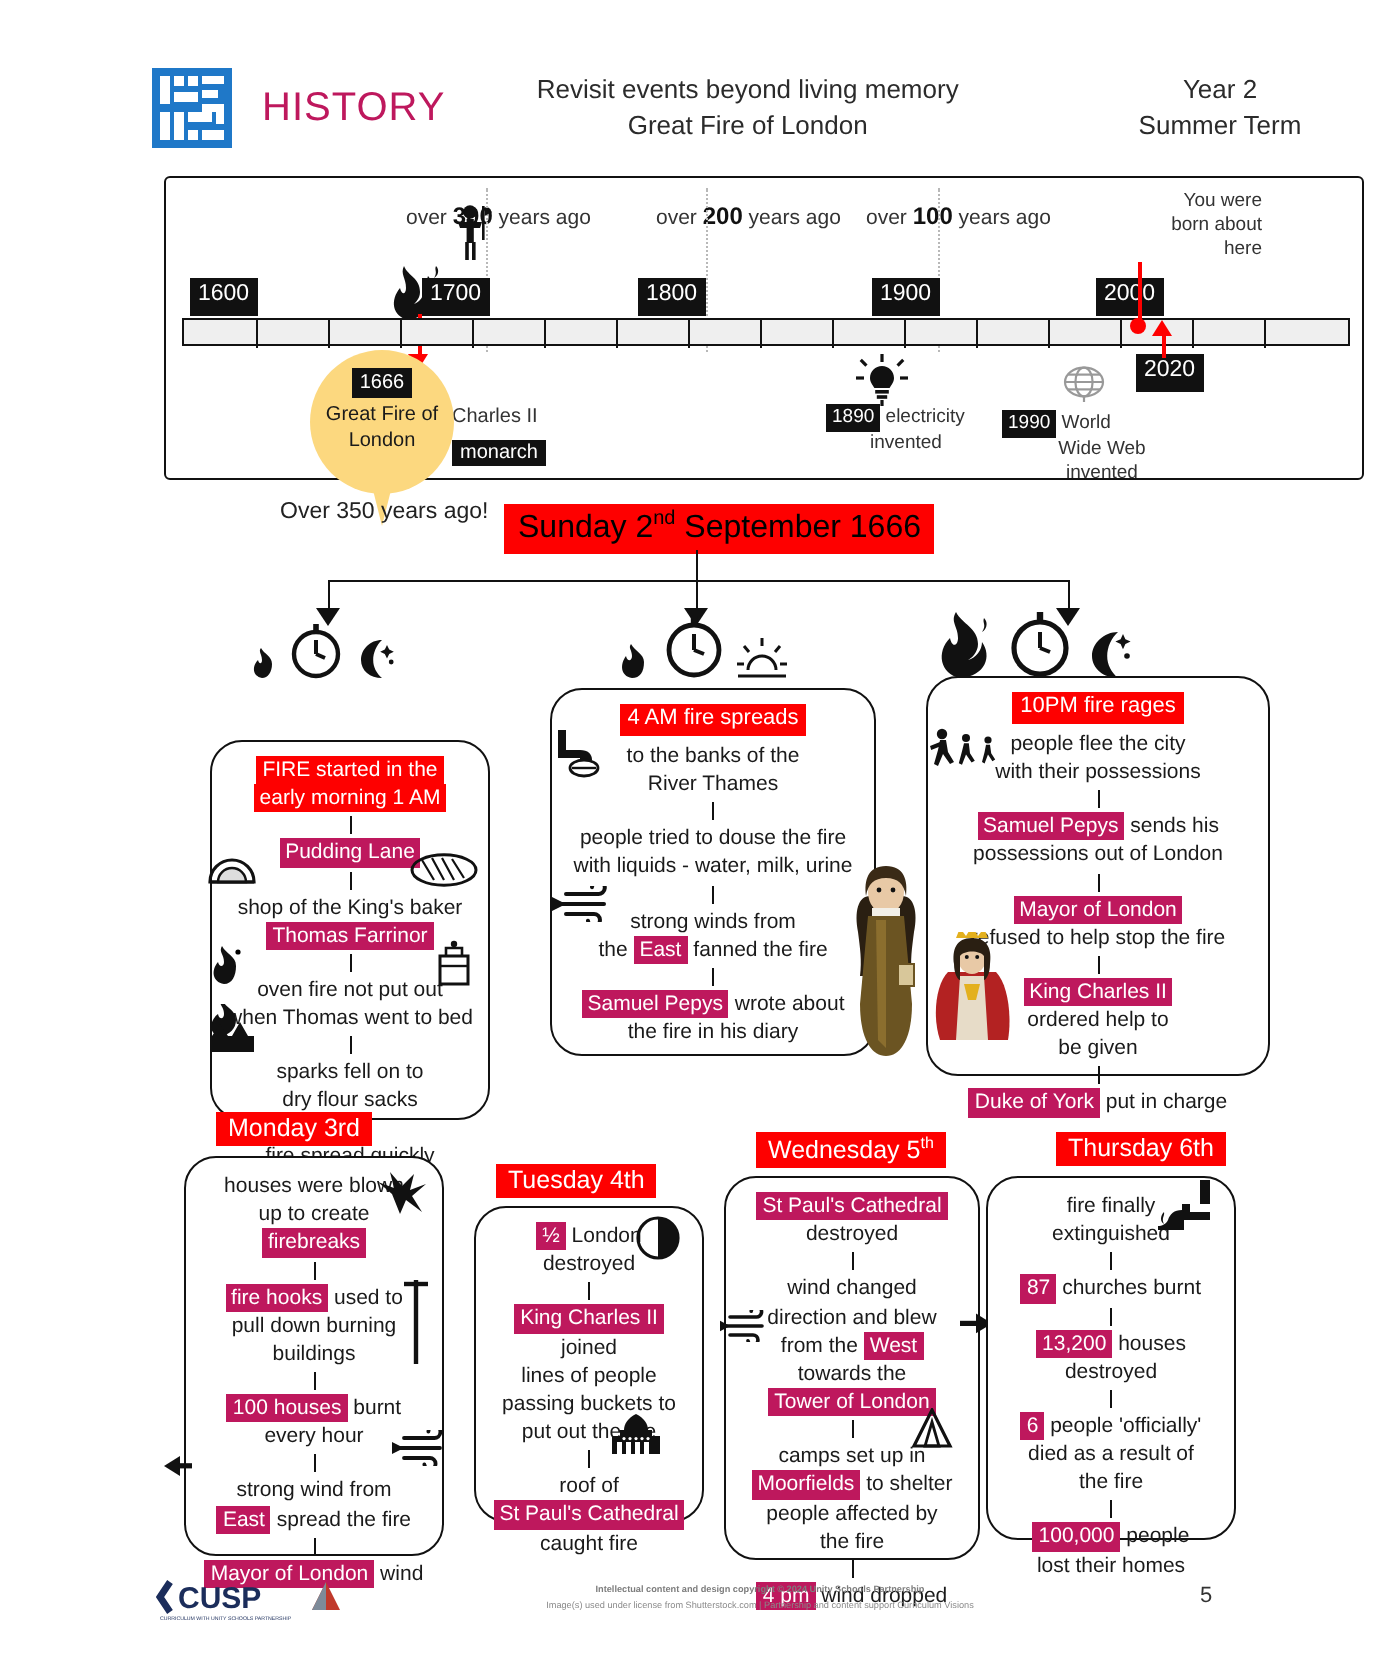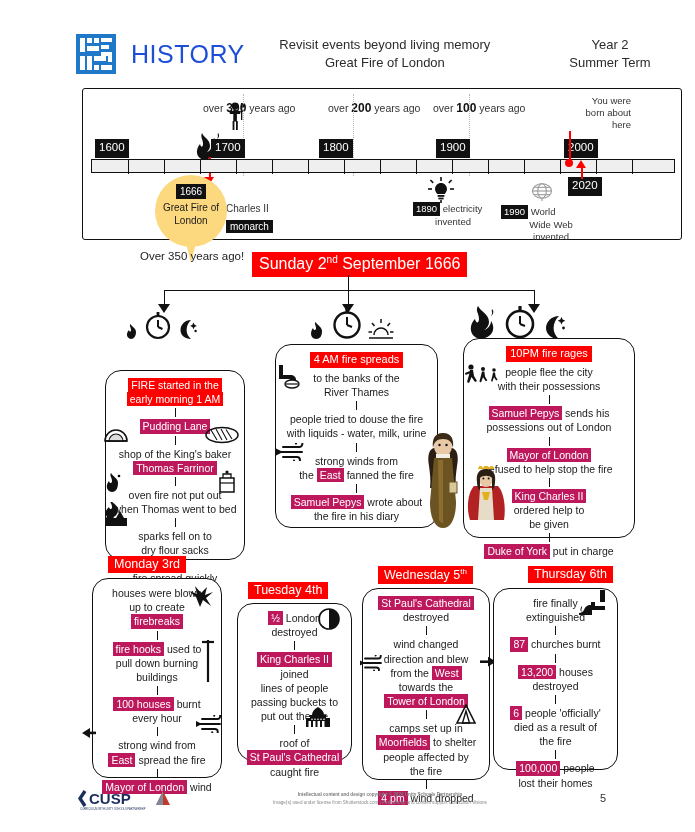--- a/index.html
+++ b/index.html
@@ -20,22 +20,22 @@
     position: absolute; left: 75px; top: 28px;
     width: 610px; height: 52px;
     display: flex; align-items: center;
   }
   #logo-mark {
     width: 42px; height: 42px; flex: 0 0 42px;
     position: relative;
   }
   #logo-mark svg { display: block; }
   #subject-title {
-    font-size: 25px; letter-spacing: .5px;
-    color: #1d4ed8; margin-left: 14px;
+    font-size: 20px; letter-spacing: .5px;
+    color: #be185d; margin-left: 14px;
     flex: 0 0 auto;
   }
   #header-center {
     flex: 1 1 auto; text-align: center;
     font-size: 13px; line-height: 1.35; color: #2b2b2b;
     margin-left: -10px;
   }
   #header-right {
     flex: 0 0 150px; text-align: center;
     font-size: 13px; line-height: 1.35; color: #2b2b2b;
@@ -115,21 +115,21 @@
     display: inline-block; background: #111; color: #fff;
     font-size: 10px; padding: 1px 4px; margin-bottom: 2px;
   }
   #over350 {
     position: absolute; left: 140px; top: 250px;
     font-size: 11.5px; color: #222;
   }
 
   
   .redbar {
-    background: #fe0000; color: #ffffff;
+    background: #fe0000; color: #000000;
     display: inline-block; padding: 1px 6px 2px 6px;
     font-size: 13px; line-height: 1.25;
     white-space: nowrap;
   }
   #main-date {
     position: absolute; left: 252px; top: 252px;
     font-size: 16px; padding: 2px 7px 3px 7px;
   }
   #main-date sup { font-size: 10px; }
 
@@ -286,21 +286,21 @@
       <div class="tick" style="left:432px;"></div>
     <div class="tick" style="left:468px;"></div>
       <div class="tick" style="left:504px;"></div>
     <div class="tick" style="left:540px;"></div>
   </div>
 
   <div class="yr" style="left:12px;top:50px;">1600</div>
   <div class="yr" style="left:128px;top:50px;">1700</div>
   <div class="yr" style="left:236px;top:50px;">1800</div>
   <div class="yr" style="left:353px;top:50px;">1900</div>
-  <div class="yr" style="left:465px;top:50px;margin-left:16px;">2000</div>
+  <div class="yr" style="left:465px;top:50px;">2000</div>
   <div class="yr" style="left:485px;top:88px;">2020</div>
 
   <svg style="position:absolute;left:345px;top:88px;" width="26" height="26" viewBox="0 0 26 26">
     <g fill="#111">
       <path d="M13 6 C16.3 6 19 8.7 19 12 C19 14.2 17.6 15.6 16.8 17 L9.2 17 C8.4 15.6 7 14.2 7 12 C7 8.7 9.7 6 13 6 Z"></path>
       <rect x="9.6" y="18" width="6.8" height="1.8"></rect>
       <rect x="10.4" y="20.6" width="5.2" height="1.8"></rect>
       <rect x="12.2" y="0" width="1.6" height="4"></rect>
       <rect x="12.2" y="23" width="1.6" height="3"></rect>
       <rect x="0" y="11.2" width="4" height="1.6"></rect>

